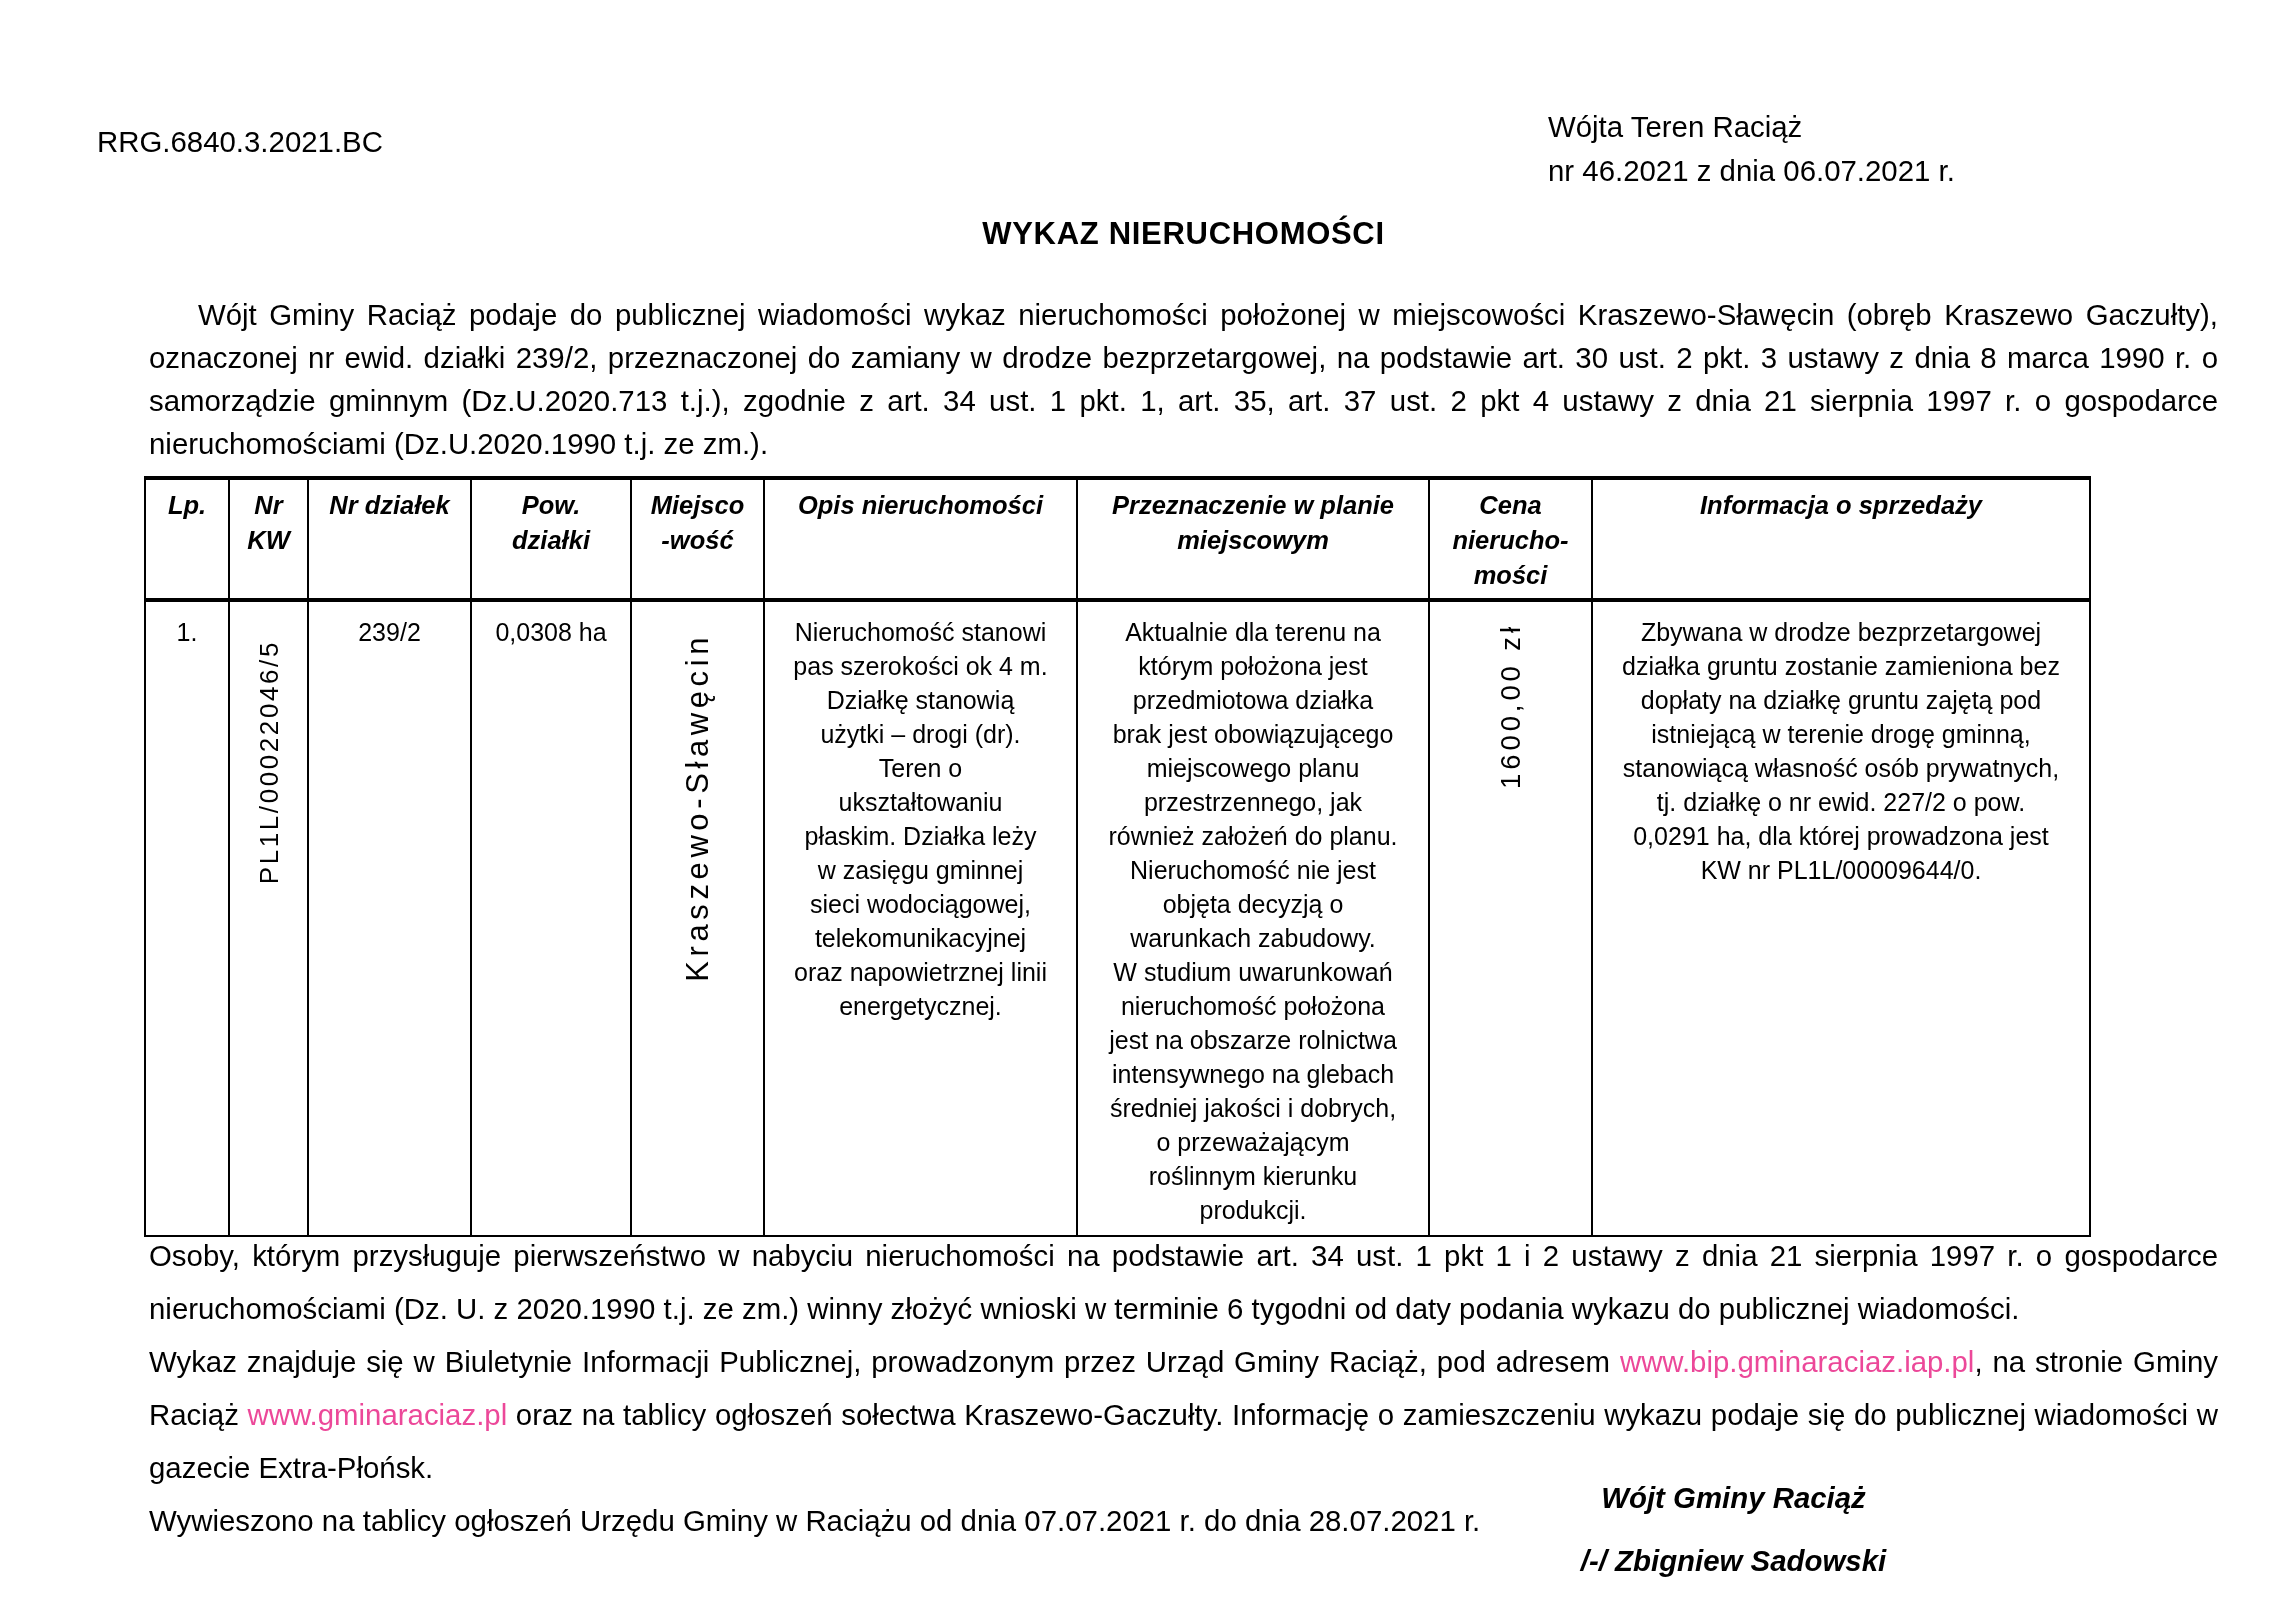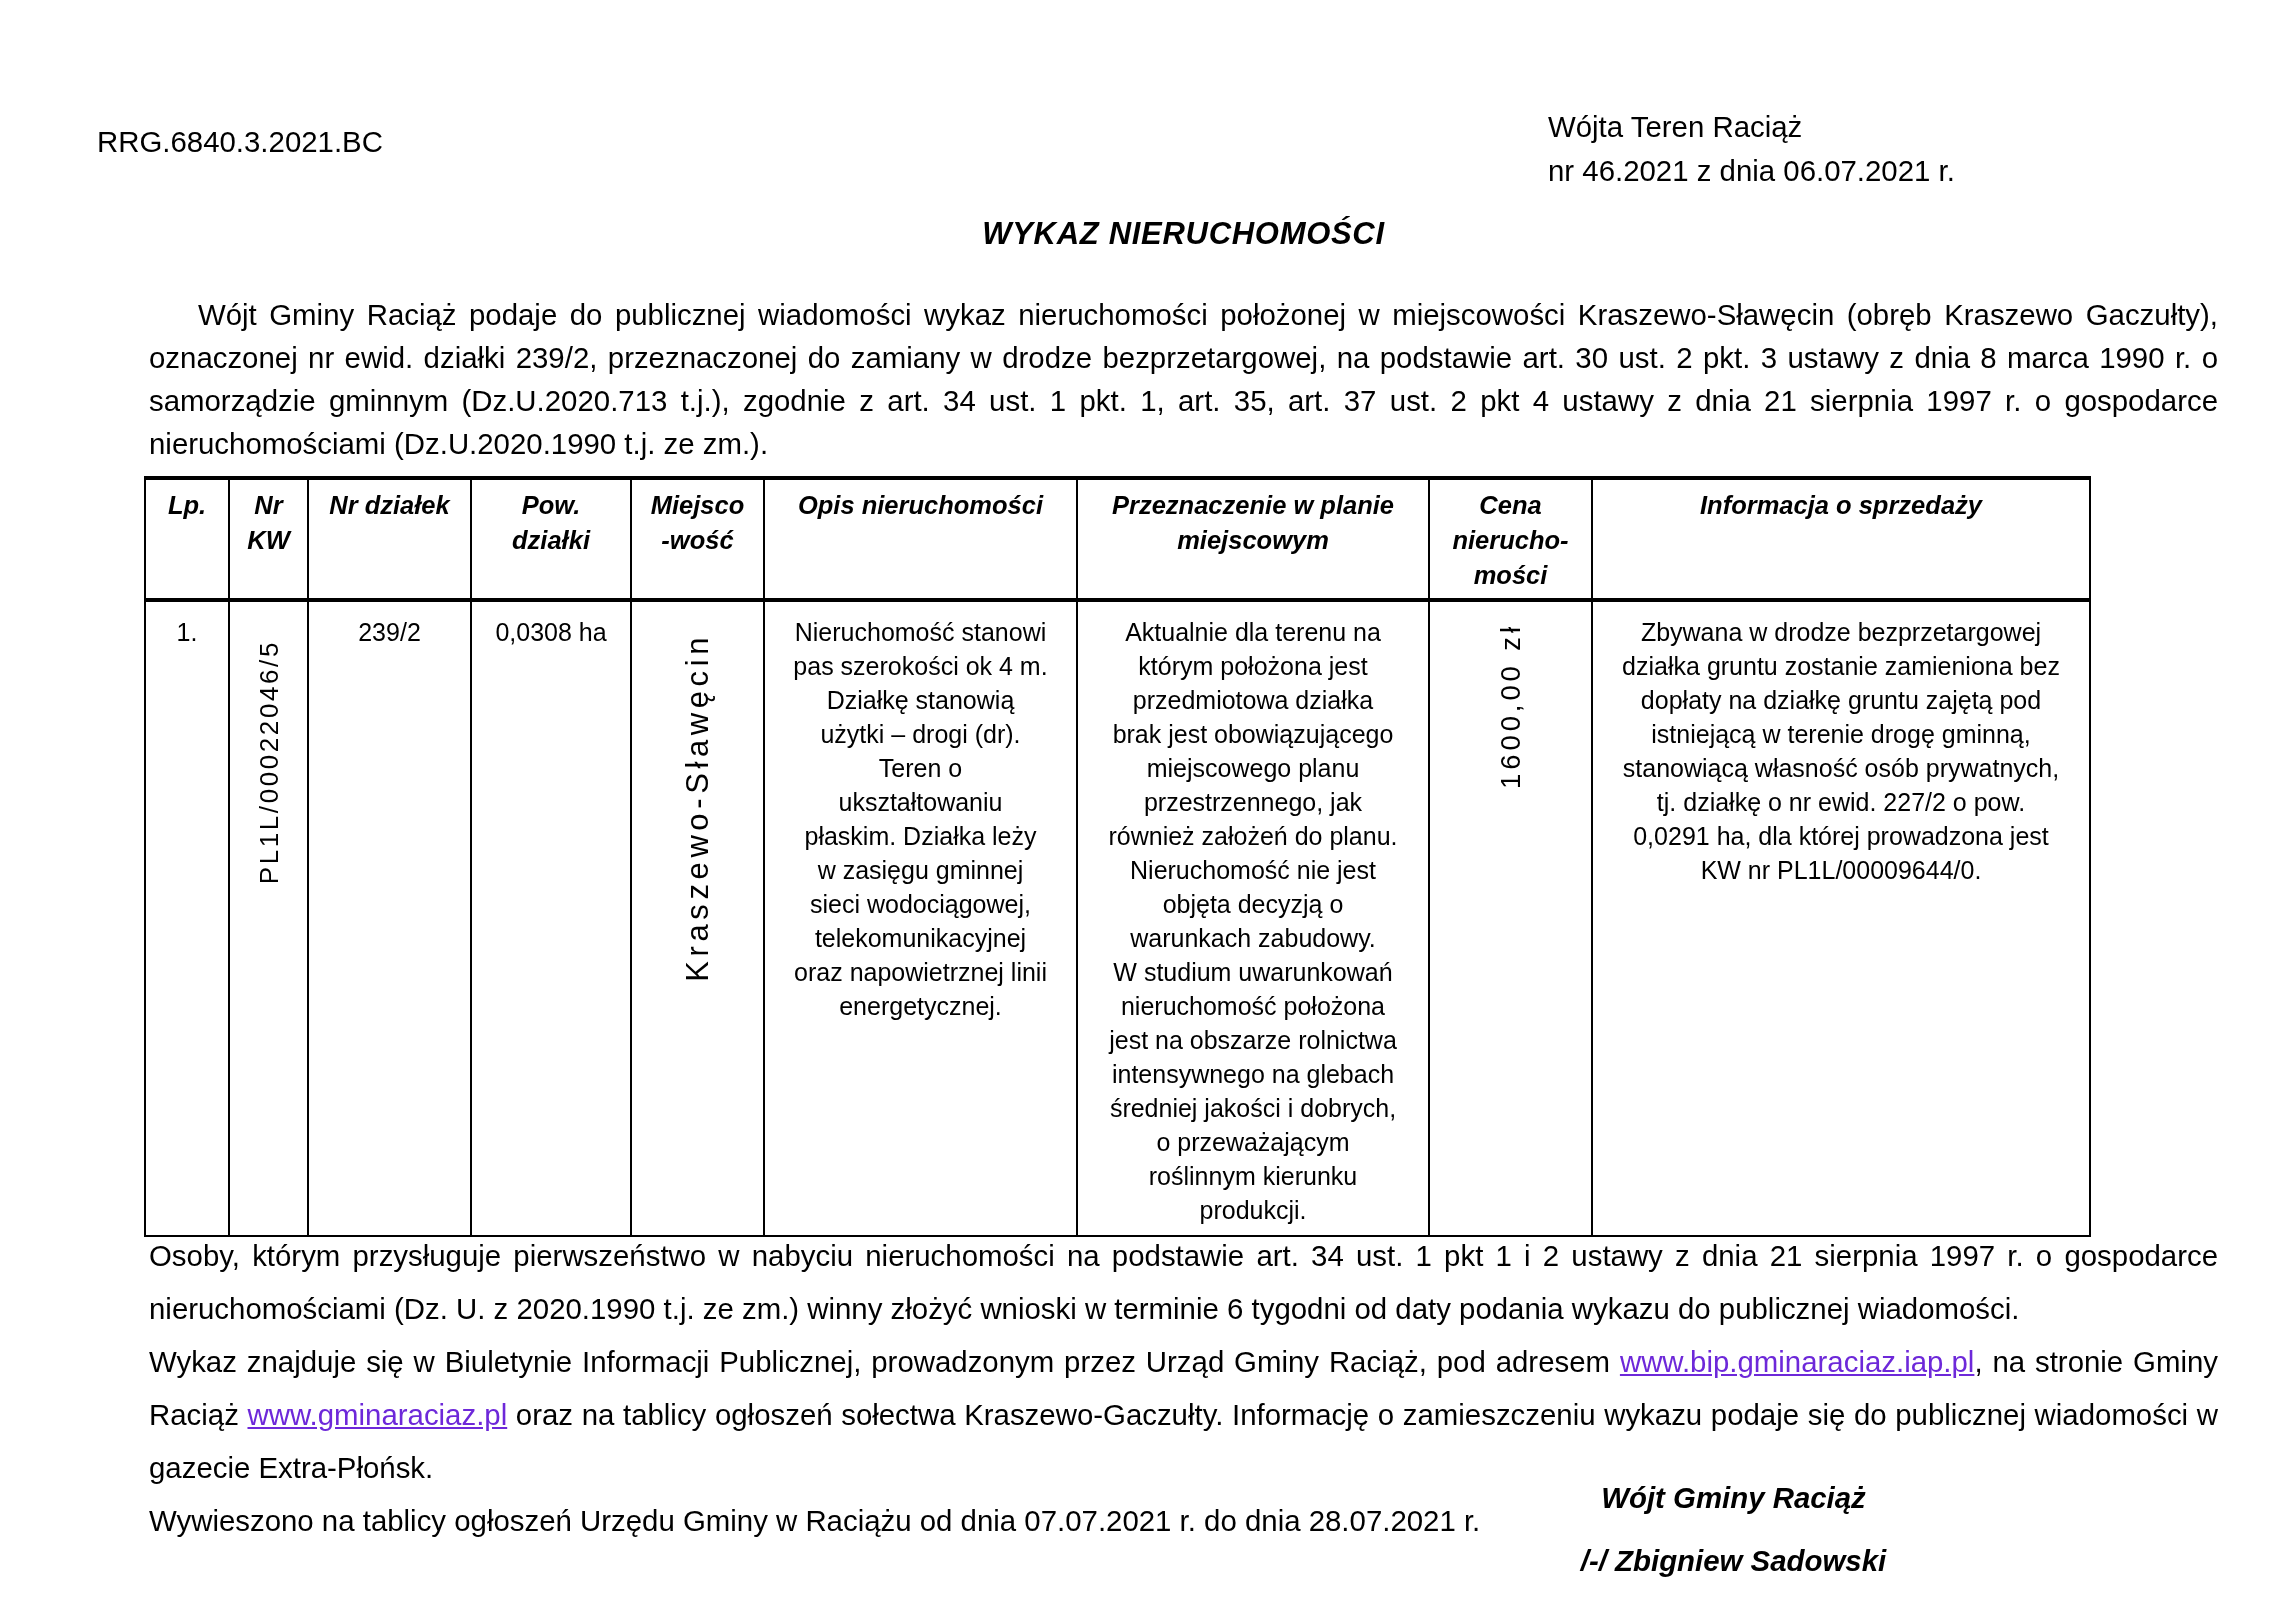--- a/index.html
+++ b/index.html
@@ -18,21 +18,20 @@
   .attachment{
     position:absolute;left:1548px;top:105px;
     font-size:29.4px;line-height:44px;
   }
   .attachment div{white-space:nowrap;}
   .page-title{
     position:absolute;left:149px;top:216px;width:2069px;
     text-align:center;
     font-size:31px;font-weight:bold;letter-spacing:0.7px;
     white-space:nowrap;
-    font-style:italic;
   }
   .intro{
     position:absolute;left:149px;top:293px;width:2069px;
     font-size:29.4px;line-height:43px;
     text-align:justify;
     text-indent:49px;
   }
   .prop-table-wrap{
     position:absolute;left:144px;top:476px;
   }
@@ -70,21 +69,21 @@
   }
   .v-kw{font-size:26px;letter-spacing:2.6px;margin-bottom:0;margin-top:25px;}
   .v-loc{font-size:31px;letter-spacing:4.6px;margin-top:18.3px;}
   .v-price{font-size:27.5px;letter-spacing:3.9px;margin-top:7.9px;}
   .footer-text{
     position:absolute;left:149px;top:1229px;width:2069px;
     font-size:29.4px;line-height:53px;
     text-align:justify;
   }
   .footer-text p{margin:0;padding:0;}
-  a.doclink{color:#6d28d9;text-decoration:underline;cursor:pointer;}
+  a.doclink{color:#ec4899;cursor:pointer;}
   .signature{
     position:absolute;left:1498px;top:1468px;width:471px;
     text-align:center;
     font-size:29.4px;font-weight:bold;font-style:italic;
   }
   .signature .sig-name{margin-top:29px;white-space:nowrap;text-align:center;}
   .signature .sig-title{white-space:nowrap;margin-top:13px;}
 </style>
 </head>
 <body>

